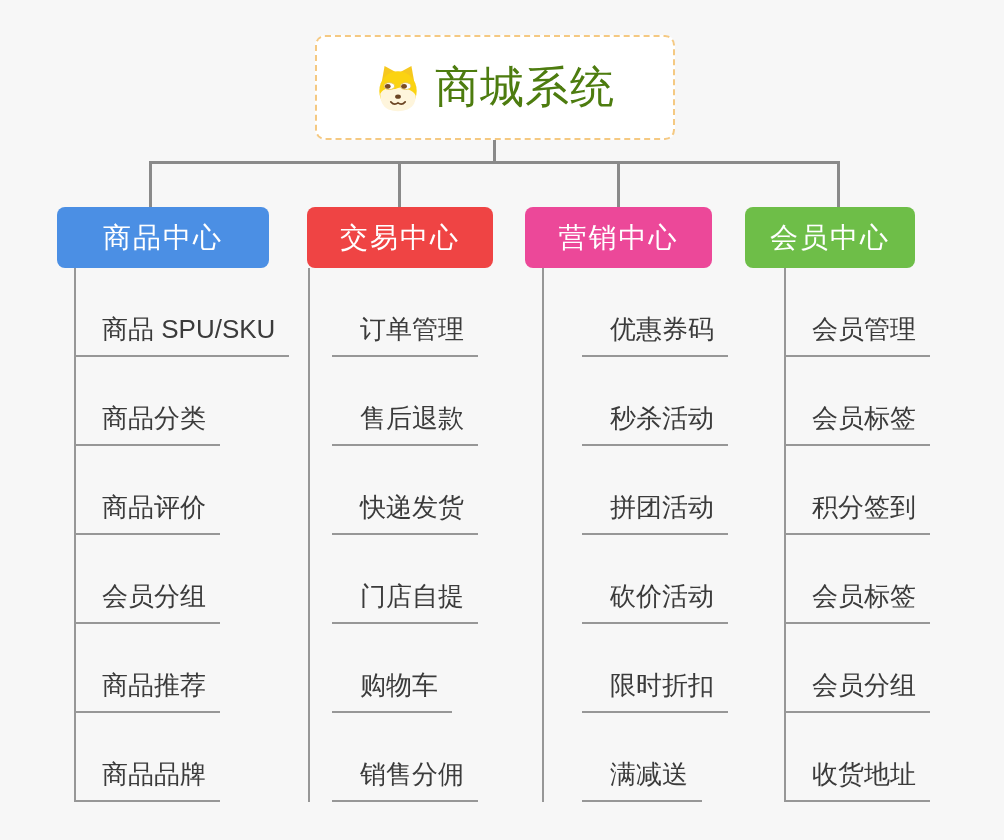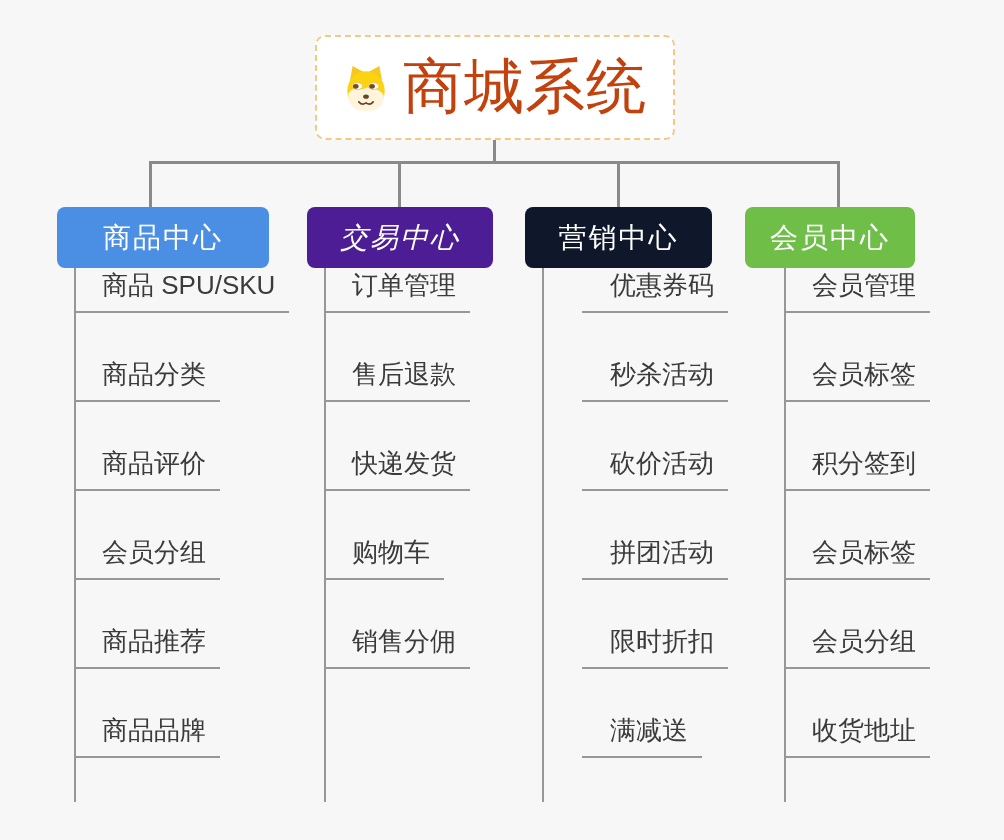--- a/index.html
+++ b/index.html
@@ -10,41 +10,41 @@
   .conn{position:absolute;background:#8A8A8A;}
   .vline{position:absolute;width:2px;background:#979797;}
 
   
   .root-node{
     position:absolute;left:315px;top:35px;width:360px;height:105px;
     background:#FFFFFF;border:2px dashed #F5C982;border-radius:10px;
     display:flex;align-items:center;justify-content:center;gap:14px;
     box-sizing:border-box;
   }
-  .root-title{font-size:60px;font-weight:500;color:#c2410c;letter-spacing:1px;}
+  .root-title{font-size:44px;font-weight:500;color:#4d7c0f;letter-spacing:1px;}
 
   
   .branch-box{
     position:absolute;top:207px;height:61px;border-radius:8px;
     display:flex;align-items:center;justify-content:center;
     color:#FFFFFF;font-size:28px;font-weight:500;letter-spacing:2px;
   }
   #branch-box-0{left:57px;width:212px;}
   #branch-box-1{left:307px;width:186px;}
   #branch-box-2{left:525px;width:187px;}
   #branch-box-3{left:745px;width:170px;}
 
   
   .leaf-group{position:absolute;top:268px;width:242px;}
   #leaf-group-0{left:74px;}
-  #leaf-group-1{left:324px;}
+  #leaf-group-1{left:308px;padding-left:24px;}
   #leaf-group-2{left:542px;padding-left:40px;}
   #leaf-group-3{left:784px;}
   .leaf-group .vline{left:0;top:0;height:534px;}
-  .leaf-slot{height:89px;display:flex;align-items:flex-start;}
+  .leaf-slot{height:89px;display:flex;align-items:flex-end;}
   .leaf{
     width:fit-content;white-space:nowrap;
     border-bottom:2px solid #979797;
     padding:0 14px 8px 28px;
     font-size:26px;color:#3B3B3B;
   }
 </style>
 </head>
 <body>
 
@@ -75,22 +75,22 @@
 
         <ellipse cx="24" cy="35" rx="3" ry="2.2" fill="#6B4423"></ellipse>
 
         <path d="M16.5 40.5 Q20 44.5 24 41.5 Q28 44.5 31.5 40.5" stroke="#6B4423" stroke-width="1.8" fill="none" stroke-linecap="round"></path>
       </svg>
     </span>
     <span class="root-title">商城系统</span>
   </div>
 
   <div class="branch-box" id="branch-box-0" style="background-color: rgb(75, 143, 228);">商品中心</div>
-  <div class="branch-box" id="branch-box-1" style="background-color: #4c1d95; font-style: italic;">交易中心</div>
-  <div class="branch-box" id="branch-box-2" style="background-color: #0f172a;">营销中心</div>
+  <div class="branch-box" id="branch-box-1" style="background-color: #ef4444;">交易中心</div>
+  <div class="branch-box" id="branch-box-2" style="background-color: #ec4899;">营销中心</div>
   <div class="branch-box" id="branch-box-3" style="background-color: rgb(110, 190, 72);">会员中心</div>
 
   <div class="leaf-group" id="leaf-group-0">
     <div class="vline"></div>
     <div class="leaf-slot">
         <div class="leaf">商品 SPU/SKU</div>
       </div>
     <div class="leaf-slot">
         <div class="leaf">商品分类</div>
       </div>
@@ -113,40 +113,43 @@
     <div class="leaf-slot">
         <div class="leaf">订单管理</div>
       </div>
     <div class="leaf-slot">
         <div class="leaf">售后退款</div>
       </div>
     <div class="leaf-slot">
         <div class="leaf">快递发货</div>
       </div>
     <div class="leaf-slot">
+        <div class="leaf">门店自提</div>
+      </div>
+    <div class="leaf-slot">
         <div class="leaf">购物车</div>
       </div>
     <div class="leaf-slot">
         <div class="leaf">销售分佣</div>
       </div>
   </div>
 
   <div class="leaf-group" id="leaf-group-2">
     <div class="vline"></div>
     <div class="leaf-slot">
         <div class="leaf">优惠券码</div>
       </div>
     <div class="leaf-slot">
         <div class="leaf">秒杀活动</div>
       </div>
     <div class="leaf-slot">
-        <div class="leaf">砍价活动</div>
+        <div class="leaf">拼团活动</div>
       </div>
     <div class="leaf-slot">
-        <div class="leaf">拼团活动</div>
+        <div class="leaf">砍价活动</div>
       </div>
     <div class="leaf-slot">
         <div class="leaf">限时折扣</div>
       </div>
     <div class="leaf-slot">
         <div class="leaf">满减送</div>
       </div>
   </div>
 
   <div class="leaf-group" id="leaf-group-3">

